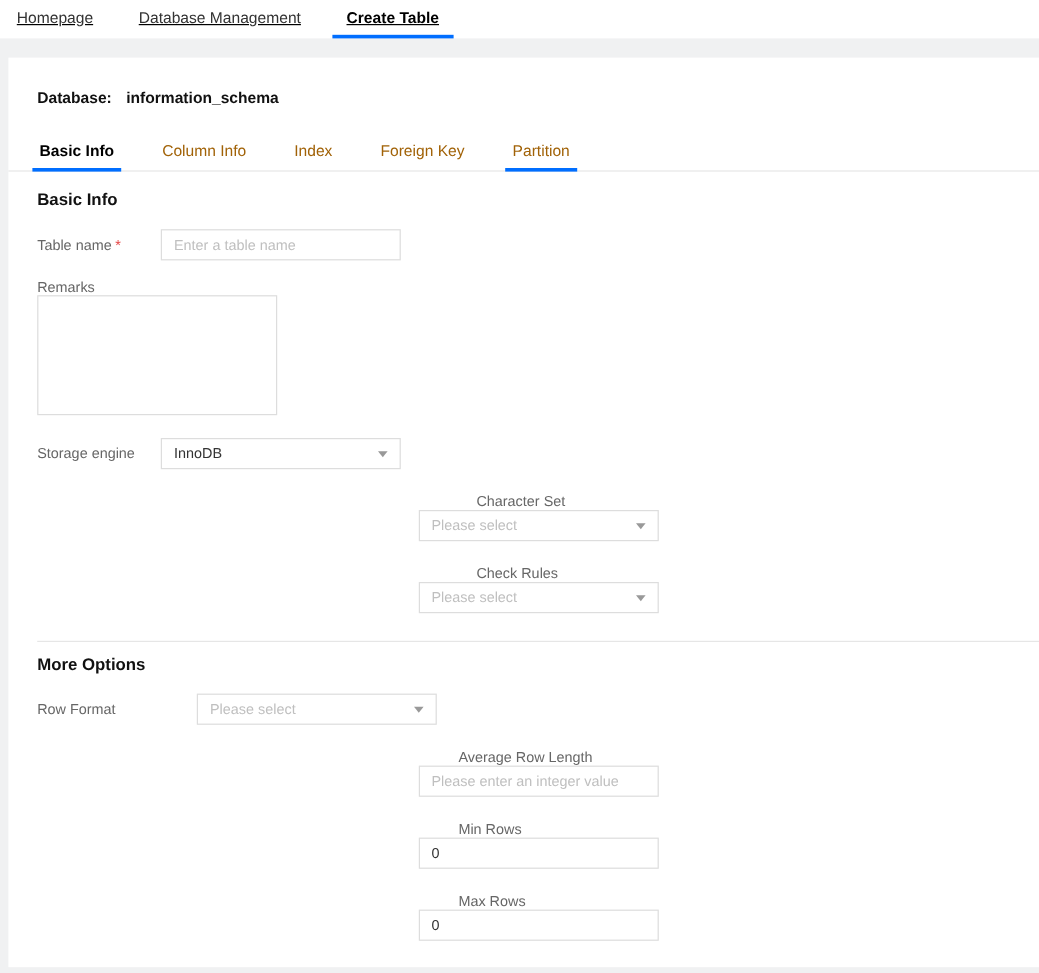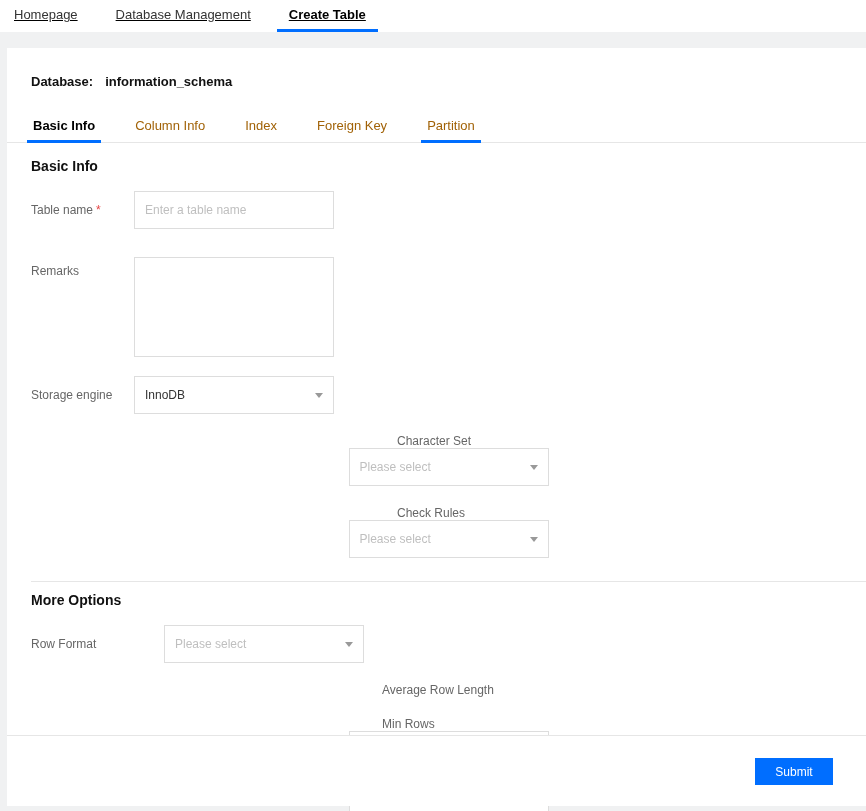--- a/index.html
+++ b/index.html
@@ -83,27 +83,27 @@
   .section-title.more  { margin-top: 10px; }
 
   .row { display: flex; align-items: center; }
   .row.top { align-items: flex-start; }
   .row.top .lbl { padding-top: 7px; }
   .lbl { width: 103px; flex-shrink: 0; font-size: 12px; color: #666; }
   .more-sec .lbl { width: 133px; }
   .req { color: var(--required); margin-left: 3px; }
 
   .mt17 { margin-top: 17px; }
-  .mt18 { margin-top: 28px; }
+  .mt18 { margin-top: 8px; flex-direction: column; }
   .mt19 { margin-top: 19px; }
   .mt20 { margin-top: 20px; flex-direction: column; }
 
   .input, .select {
     width: 200px;
-    height: 38px;
+    height: 26px;
     border: 1px solid #ddd;
     background: #fff;
     font-size: 12px;
     color: #333;
     padding: 12px 10px;
     font-family: inherit;
     outline: none;
   }
   .input::placeholder { color: #bfbfbf; }
   textarea.input {
@@ -226,32 +226,30 @@
       <div class="row mt17">
         <div class="lbl">Row Format</div>
         <div class="select">
           <span class="txt placeholder">Please select</span>
           <span class="arrow"></span>
         </div>
       </div>
 
       <div class="row mt20">
         <div class="lbl">Average Row Length</div>
+        <input class="input" type="text" placeholder="Please enter an integer value" style="">
       </div>
 
       <div class="row mt20">
         <div class="lbl">Min Rows</div>
         <input class="input" type="text" value="0" style="">
       </div>
 
       <div class="row mt20">
         <div class="lbl">Max Rows</div>
         <input class="input" type="text" value="0" style="">
       </div>
     </div>
 
   </div>
 
-  <div class="footer">
-    <button class="submit">Submit</button>
-  </div>
 
 </div>
 
 </body></html>

